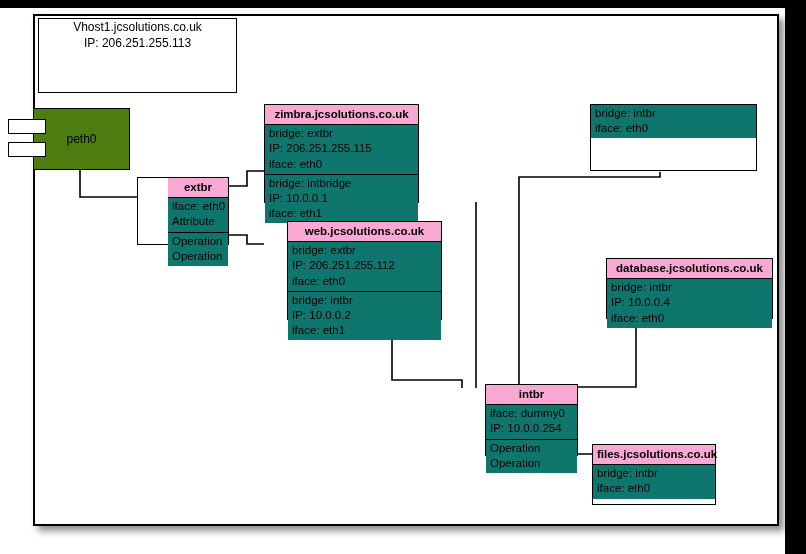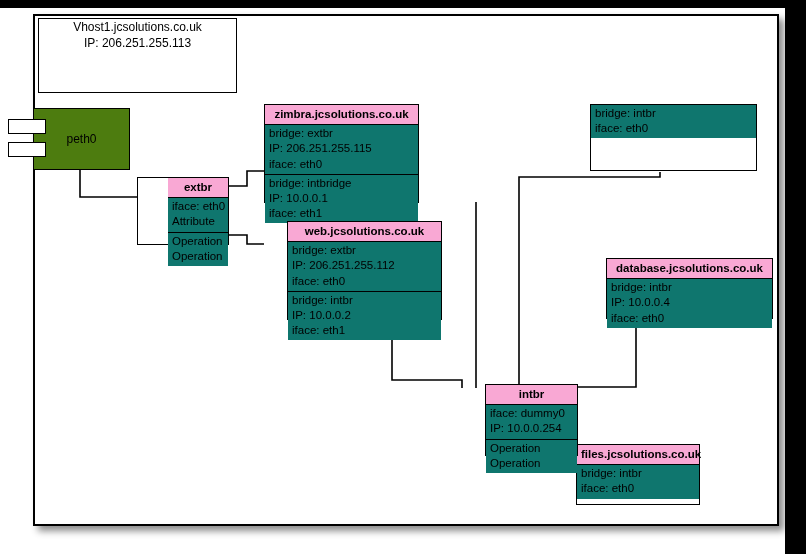--- a/index.html
+++ b/index.html
@@ -215,21 +215,21 @@
 
   <div class="node" id="database" style="left:606px; top:258px; width:167px; height:61px;">
     <div class="title">database.jcsolutions.co.uk</div>
     <div class="sect">
       <div>bridge: intbr</div>
       <div>IP: 10.0.0.4</div>
       <div>iface: eth0</div>
     </div>
   </div>
 
-  <div class="node" id="files" style="left:576px; top:444px; width:124px; height:61px;">
+  <div class="node" id="files" style="left:592px; top:444px; width:124px; height:61px;">
     <div class="title">files.jcsolutions.co.uk</div>
     <div class="sect">
       <div>bridge: intbr</div>
       <div>iface: eth0</div>
     </div>
   </div>
 
   <div class="node" id="intbr" style="left:450px; top:384px; width:93px; height:72px;margin-left:35px;">
     <div class="title">intbr</div>
     <div class="sect">

